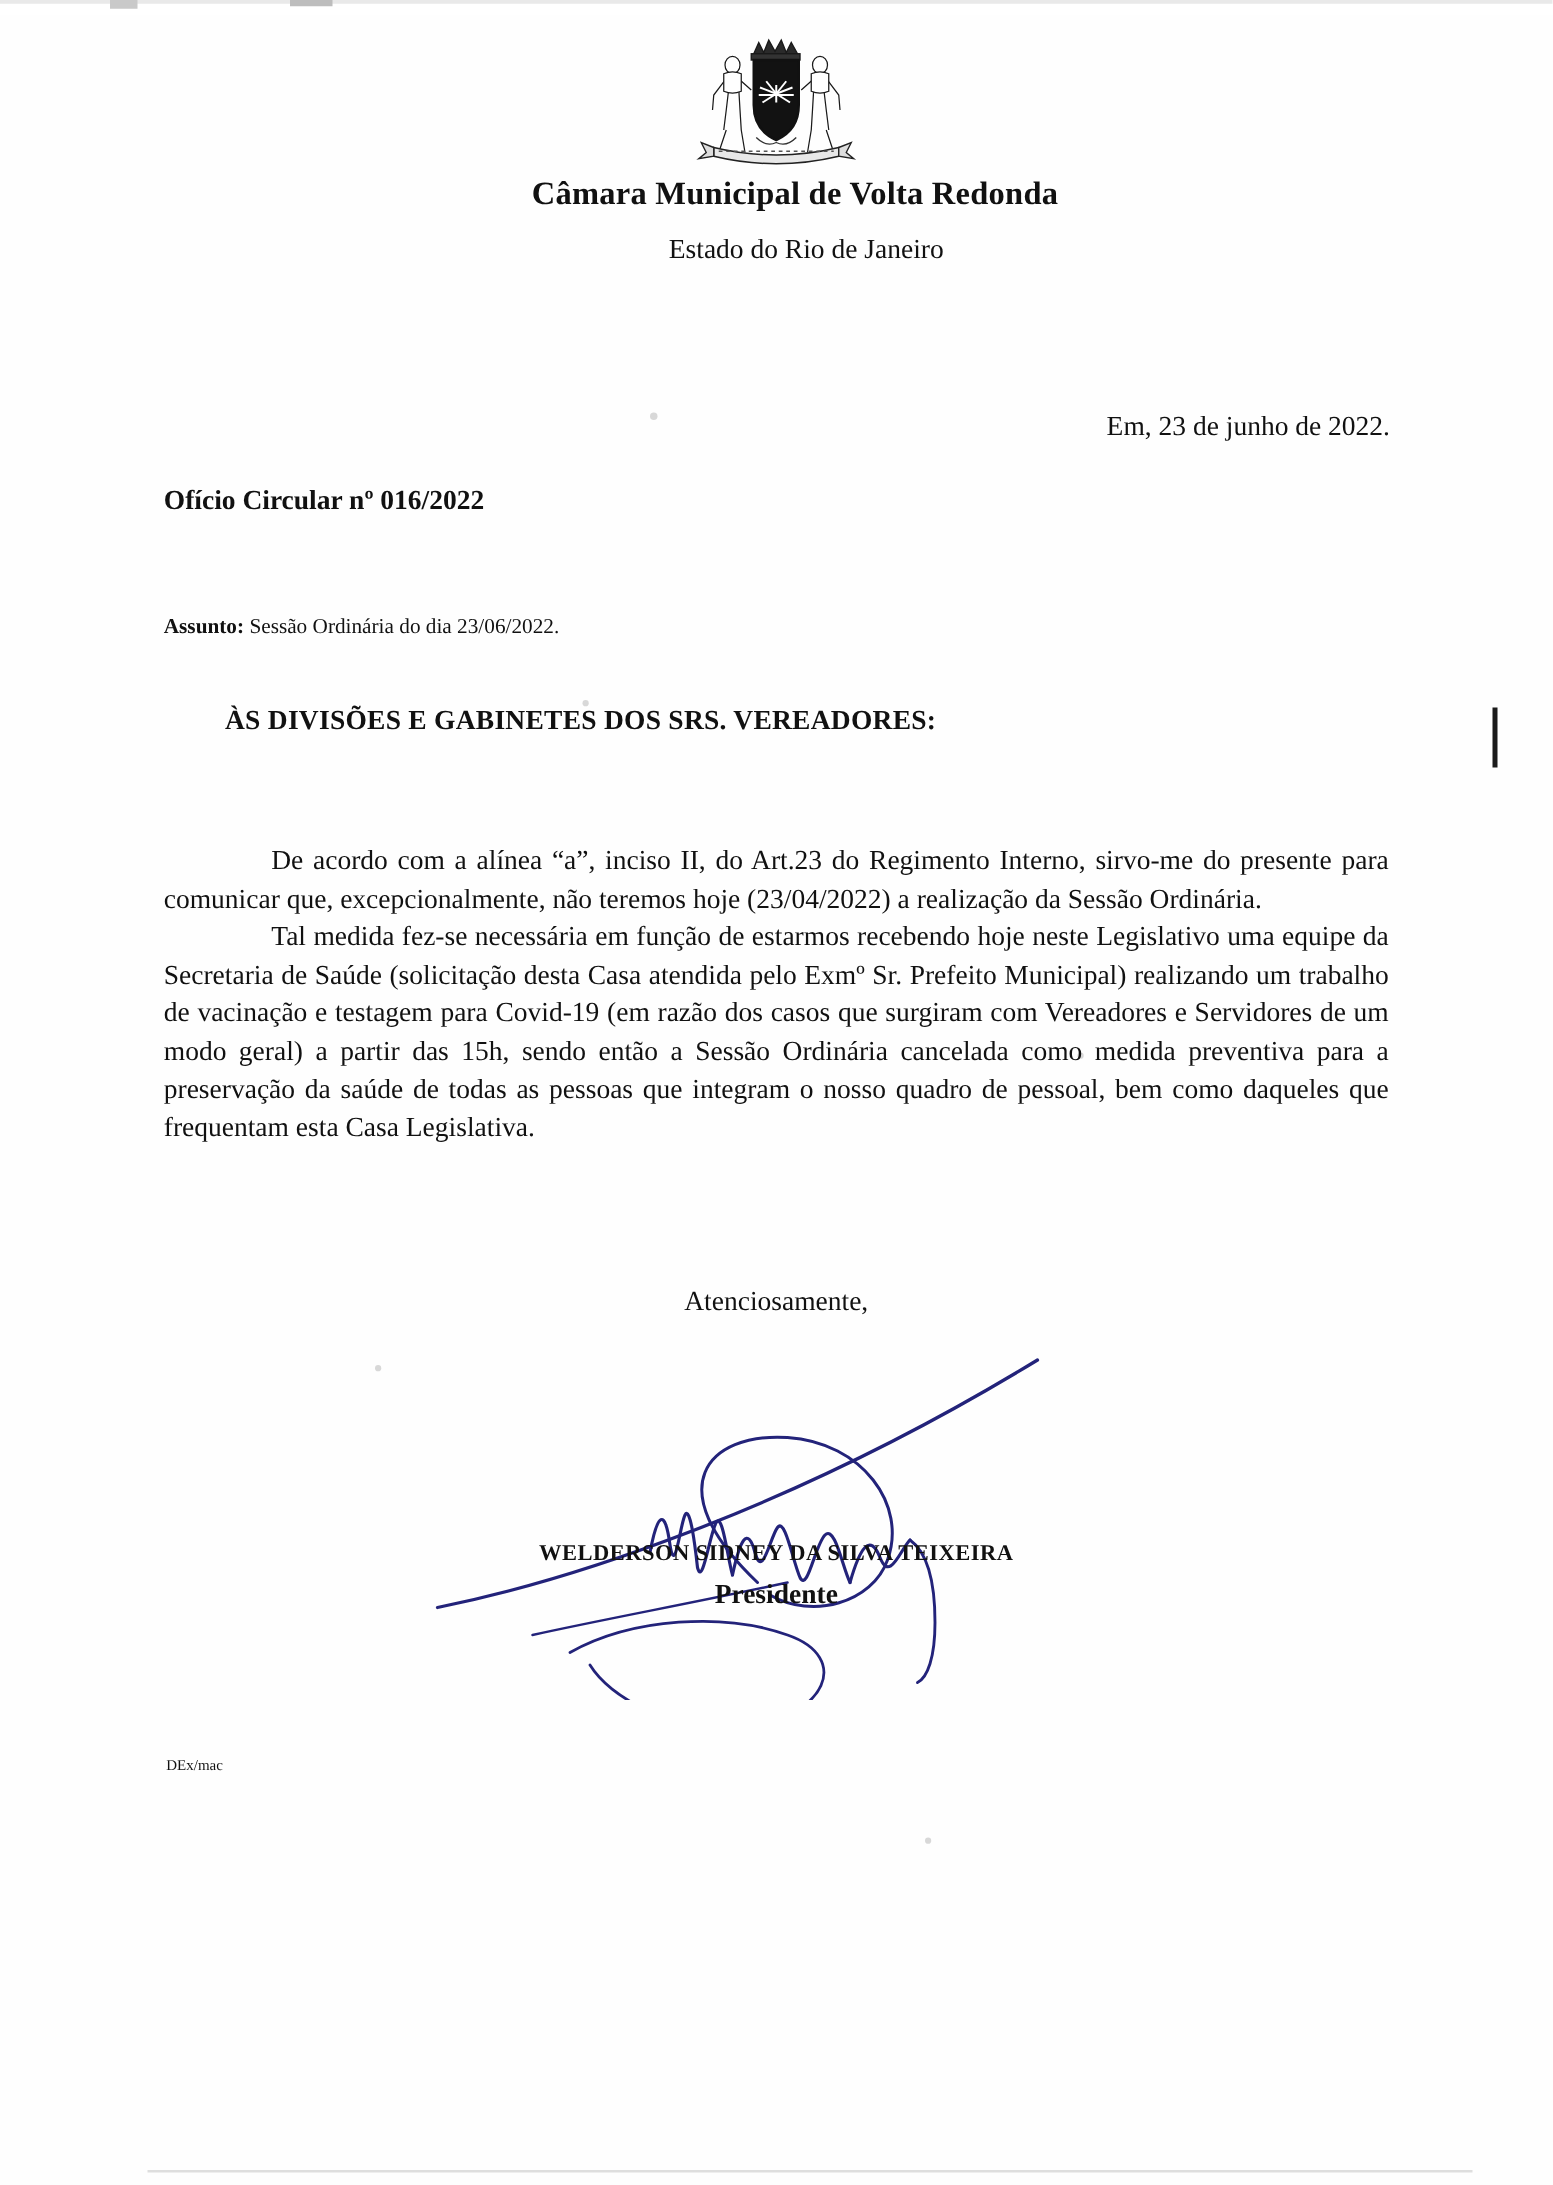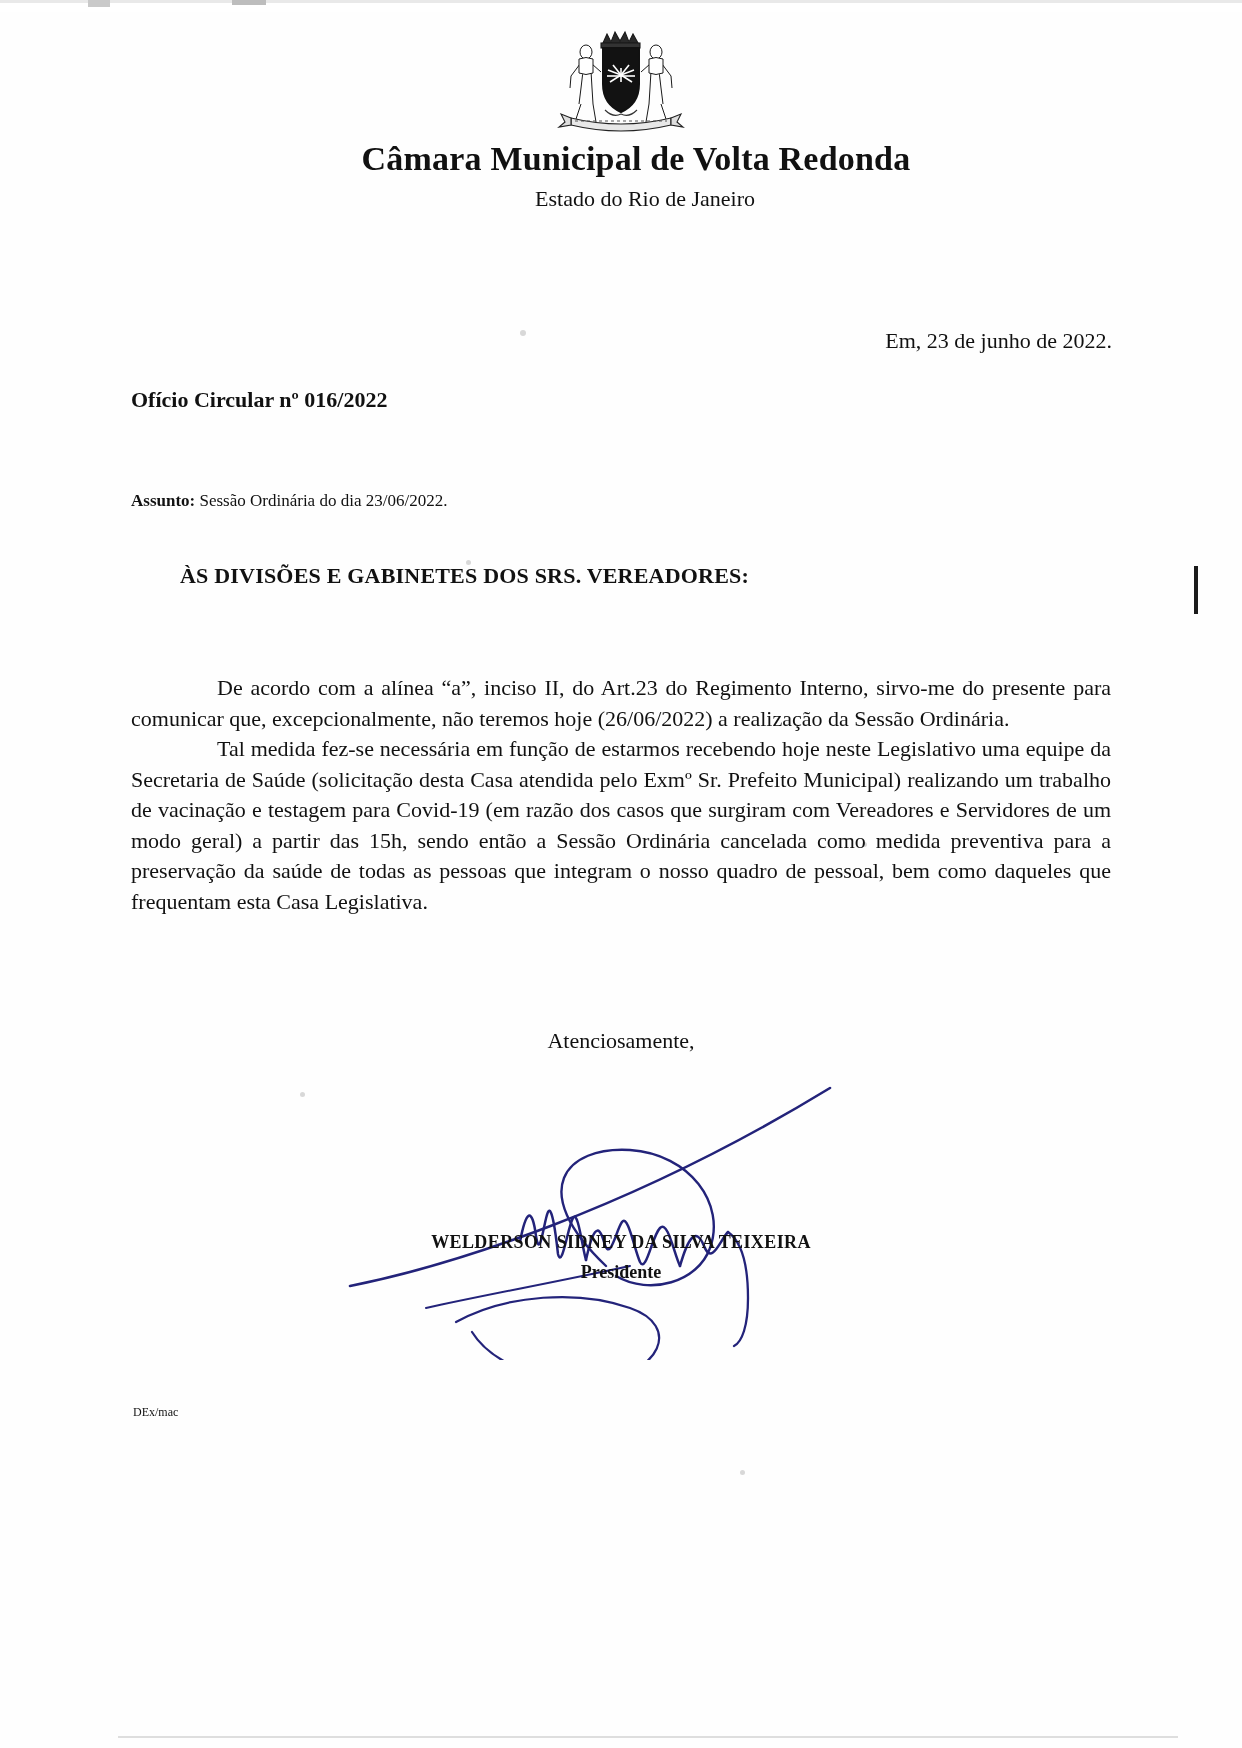--- a/index.html
+++ b/index.html
@@ -67,21 +67,21 @@
     top: 26px;
     left: 0; right: 0;
     display: flex;
     justify-content: center;
   }
   .org-title {
     position: absolute;
     top: 140px;
     left: 0; right: 0;
     text-align: center;
-    font-size: 34px;
+    font-size: 26px;
     font-weight: bold;
     letter-spacing: 0.2px;
     font-family: "Liberation Serif", "DejaVu Serif", serif;
     padding-left: 30px;
   }
   .org-sub {
     position: absolute;
     top: 186px;
     left: 0; right: 0;
     text-align: center;
@@ -164,21 +164,21 @@
     text-align: center;
     font-size: 18px;
     font-weight: bold;
     letter-spacing: 0.4px;
   }
   .signer-role {
     position: absolute;
     top: 1262px;
     left: 0; right: 0;
     text-align: center;
-    font-size: 18px;
+    font-size: 22px;
     font-weight: bold;
   }
   .footer-ref {
     position: absolute;
     top: 1405px;
     left: 133px;
     font-size: 12px;
   }
 </style>
 </head>
@@ -250,21 +250,21 @@
   <div class="doc-number">Ofício Circular nº 016/2022</div>
 
   <div class="subject">
     <b>Assunto:</b>
     <span>Sessão Ordinária do dia 23/06/2022.</span>
   </div>
 
   <div class="addressee">ÀS DIVISÕES E GABINETES DOS SRS. VEREADORES:</div>
 
   <div class="body-text">
-    <p>De acordo com a alínea “a”, inciso II, do Art.23 do Regimento Interno, sirvo-me do presente para comunicar que, excepcionalmente, não teremos hoje (26/06/2022) a realização da Sessão Ordinária.</p>
+    <p>De acordo com a alínea “a”, inciso II, do Art.23 do Regimento Interno, sirvo-me do presente para comunicar que, excepcionalmente, não teremos hoje (23/04/2022) a realização da Sessão Ordinária.</p>
     <p>Tal medida fez-se necessária em função de estarmos recebendo hoje neste Legislativo uma equipe da Secretaria de Saúde (solicitação desta Casa atendida pelo Exmº Sr. Prefeito Municipal) realizando um trabalho de vacinação e testagem para Covid-19 (em razão dos casos que surgiram com Vereadores e Servidores de um modo geral) a partir das 15h, sendo então a Sessão Ordinária cancelada como medida preventiva para a preservação da saúde de todas as pessoas que integram o nosso quadro de pessoal, bem como daqueles que frequentam esta Casa Legislativa.</p>
   </div>
 
   <div class="closing">Atenciosamente,</div>
 
   <div class="signature-area">
     <div class="signature-ink">
       <svg width="560" height="290" viewBox="0 0 560 290">
         <g fill="none" stroke="#23237a" stroke-linecap="round" stroke-linejoin="round">
 

